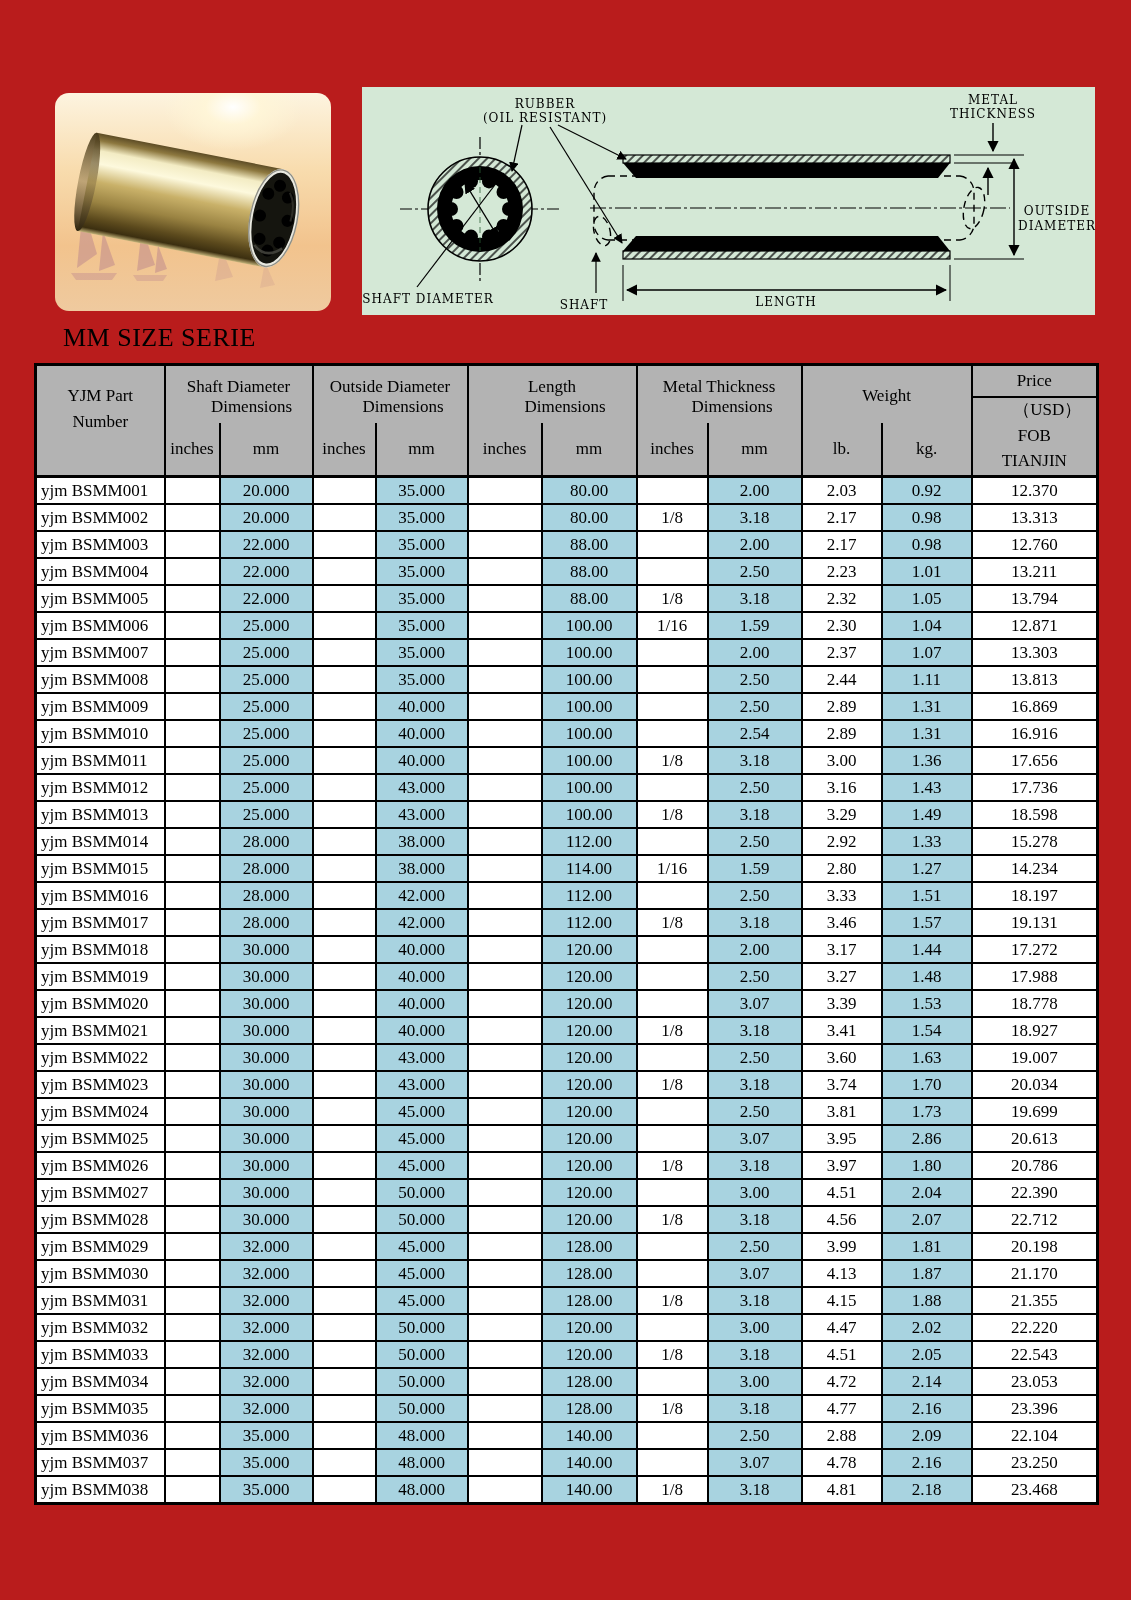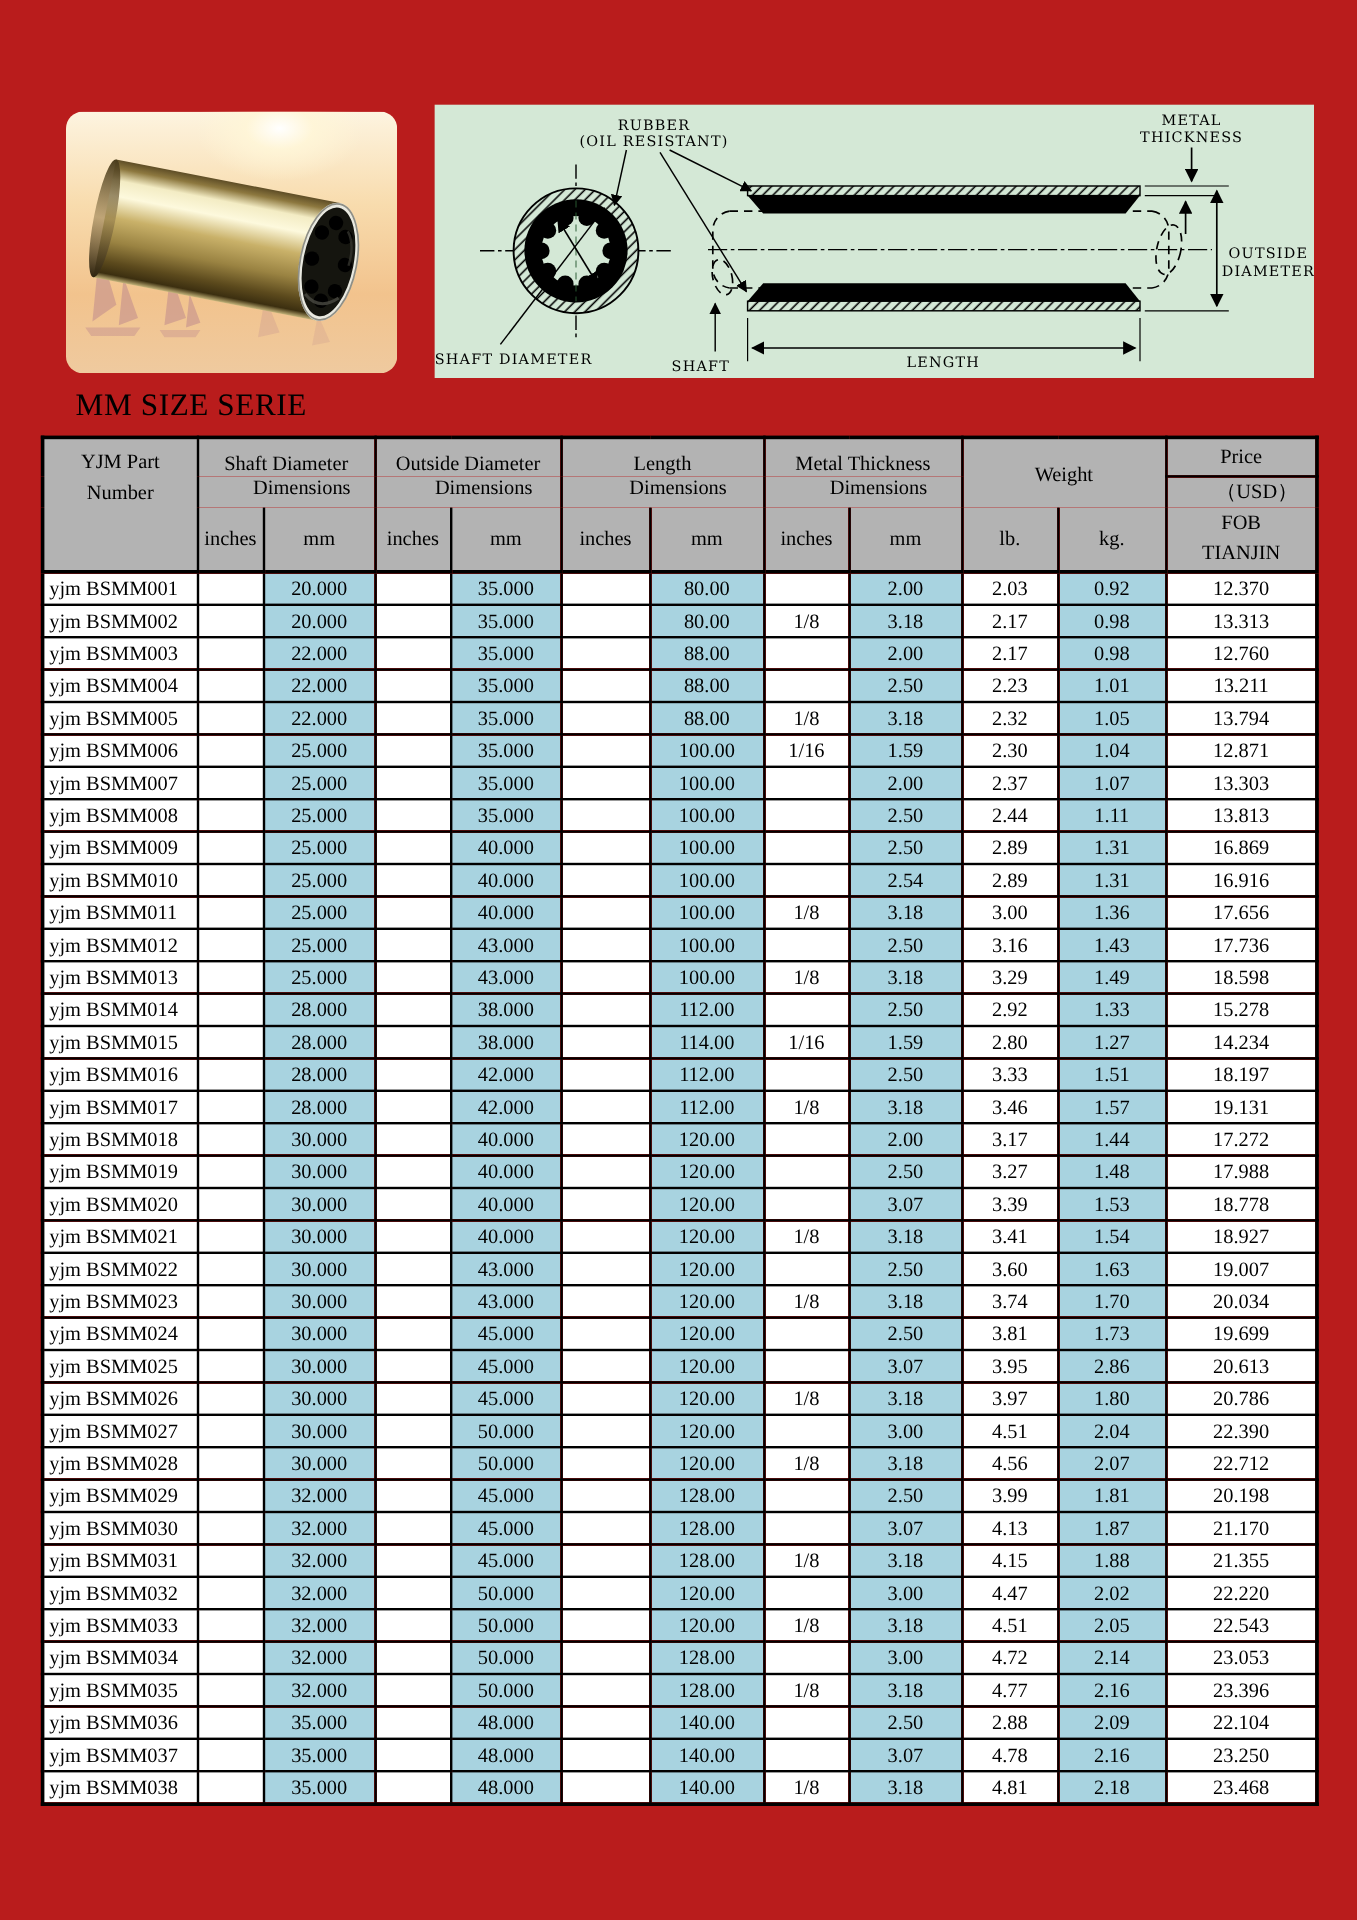--- a/index.html
+++ b/index.html
@@ -16,21 +16,21 @@
 
   
   table.sizes{position:absolute;left:34px;top:363px;width:1062px;
         border-collapse:collapse;table-layout:fixed;border:3px solid #000;
         font-size:17px;}
   .sizes th,.sizes td{border:2px solid #000;padding:0 2px;text-align:center;
         font-weight:normal;overflow:hidden;white-space:nowrap;}
   .sizes thead th{background:#b3b3b3;}
   .sizes thead tr.rA{height:32px;} .sizes thead tr.rB{height:26px;}
   .sizes thead tr.rC{height:54px;}
-  .sizes thead th.part-h{vertical-align:top;padding-top:6px;line-height:1.55;}
+  .sizes thead th.part-h{vertical-align:top;padding-top:17px;line-height:1.55;}
   .sizes thead tr.rA th.grp{border-bottom-style:none;vertical-align:bottom;}
   .sizes thead tr.rB th{border-top-style:none;border-bottom-style:none;vertical-align:top;padding-left:28px;}
   .sizes thead tr.rC th{border-top-style:none;vertical-align:middle;}
   .sizes thead th.weight-h{border-bottom-style:none;vertical-align:top;padding-top:20px;}
   .sizes thead th.price-a{vertical-align:middle;margin-left:28px;}
   .sizes thead th.price-b{border-top-style:none;border-bottom-style:none;}
   .sizes thead th.price-c{border-top-style:none;line-height:1.45;}
   .sizes tbody tr{height:27px;}
   .sizes tbody td{height:25px;background:#fff;}
   .sizes tbody tr:first-child td{border-top:3px solid #000;}

